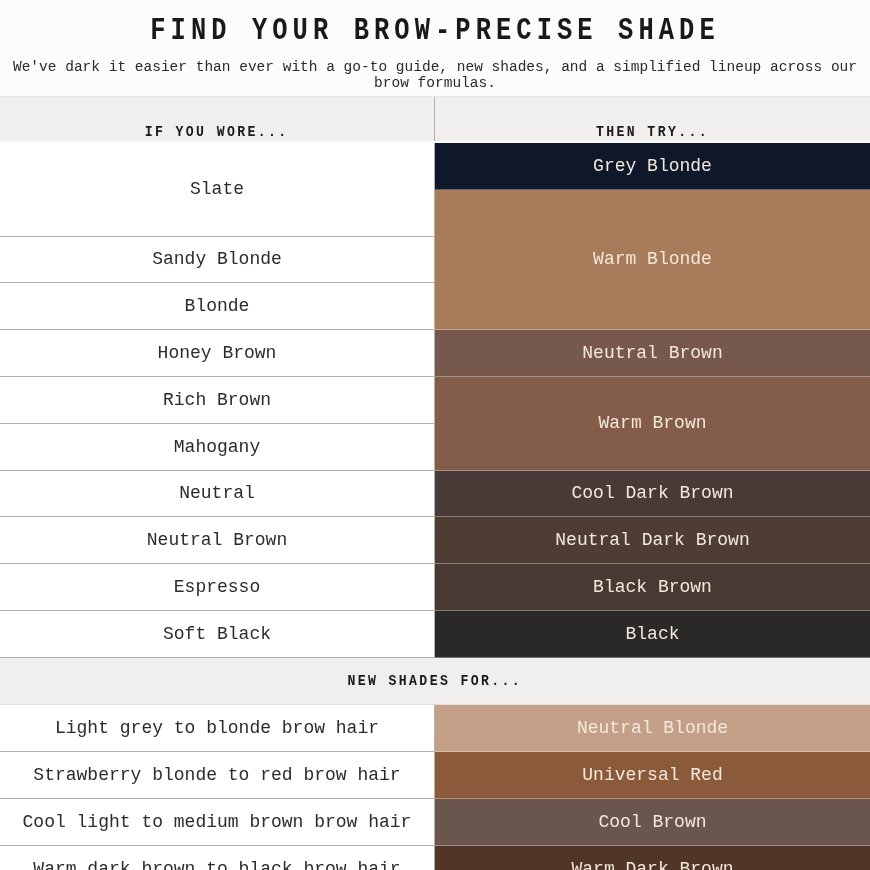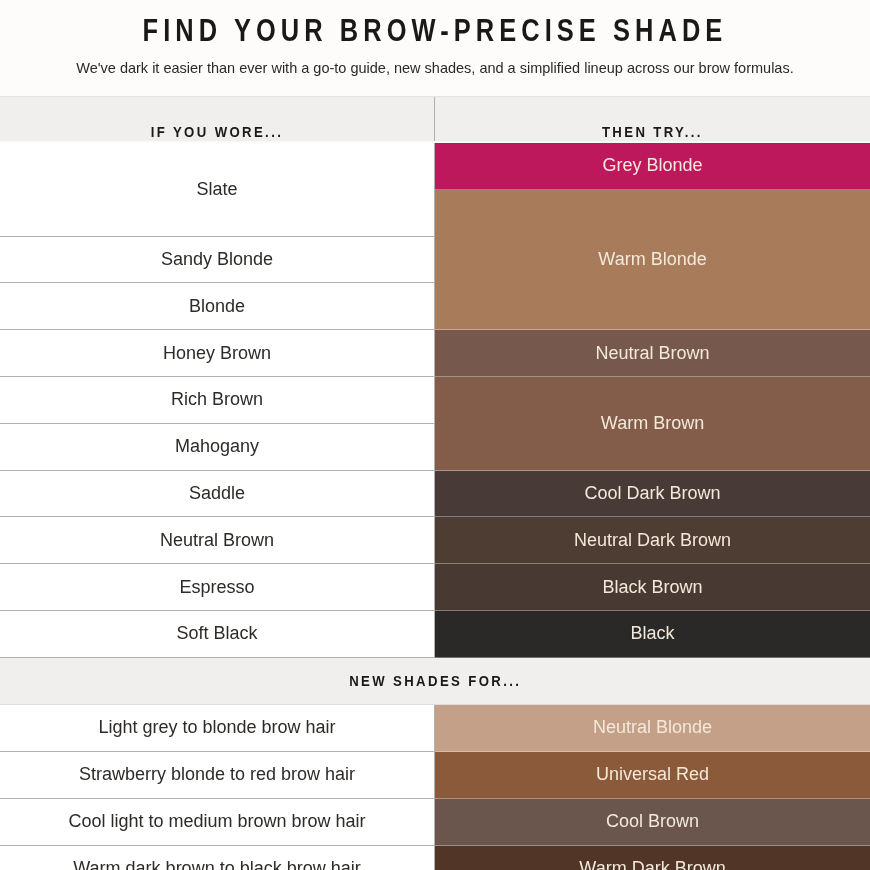--- a/index.html
+++ b/index.html
@@ -1,18 +1,18 @@
 <!DOCTYPE html>
 <html><head>
 <meta charset="utf-8">
 <style>
   * { margin:0; padding:0; box-sizing:border-box; }
   html,body { width:870px; height:870px; overflow:hidden; }
   body { background:#fdfcfb; font-family:"Liberation Sans", sans-serif; }
-  .page { width:870px; height:870px; overflow:hidden; }
+  .page { width:870px; height:870px; overflow:hidden;font-family:Liberation Mono, monospace; }
 
   .titlebar { height:96px; text-align:center; padding-top:13px; }
   .title {
     font-size:31px; font-weight:700; color:#1b1918;
     letter-spacing:.2em; white-space:nowrap;
     transform:scaleX(.82); transform-origin:center;
   }
   .subtitle { margin-top:11px; font-size:14.5px; color:#2a2a2a; }
 
   .header-row {
@@ -76,32 +76,32 @@
       <div class="cell left-cell" style="grid-area: 5 / 1 / span 1;">
         <span>Honey Brown</span>
       </div>
       <div class="cell left-cell" style="grid-area: 6 / 1 / span 1;">
         <span>Rich Brown</span>
       </div>
       <div class="cell left-cell" style="grid-area: 7 / 1 / span 1;">
         <span>Mahogany</span>
       </div>
       <div class="cell left-cell" style="grid-area: 8 / 1 / span 1;">
-        <span>Saddle</span>
+        <span>Neutral</span>
       </div>
       <div class="cell left-cell" style="grid-area: 9 / 1 / span 1;">
         <span>Neutral Brown</span>
       </div>
       <div class="cell left-cell" style="grid-area: 10 / 1 / span 1;">
         <span>Espresso</span>
       </div>
       <div class="cell left-cell" style="grid-area: 11 / 1 / span 1;">
         <span>Soft Black</span>
       </div>
-      <div class="cell swatch-cell" style="grid-area: 1 / 2 / span 1; background: #be185d;">
+      <div class="cell swatch-cell" style="grid-area: 1 / 2 / span 1; background: #0f172a;">
         <span>Grey Blonde</span>
       </div>
       <div class="cell swatch-cell" style="grid-area: 2 / 2 / span 3; background: rgb(168, 124, 91);">
         <span>Warm Blonde</span>
       </div>
       <div class="cell swatch-cell" style="grid-area: 5 / 2 / span 1; background: rgb(118, 89, 76);">
         <span>Neutral Brown</span>
       </div>
       <div class="cell swatch-cell" style="grid-area: 6 / 2 / span 2; background: rgb(131, 93, 74);">
         <span>Warm Brown</span>

